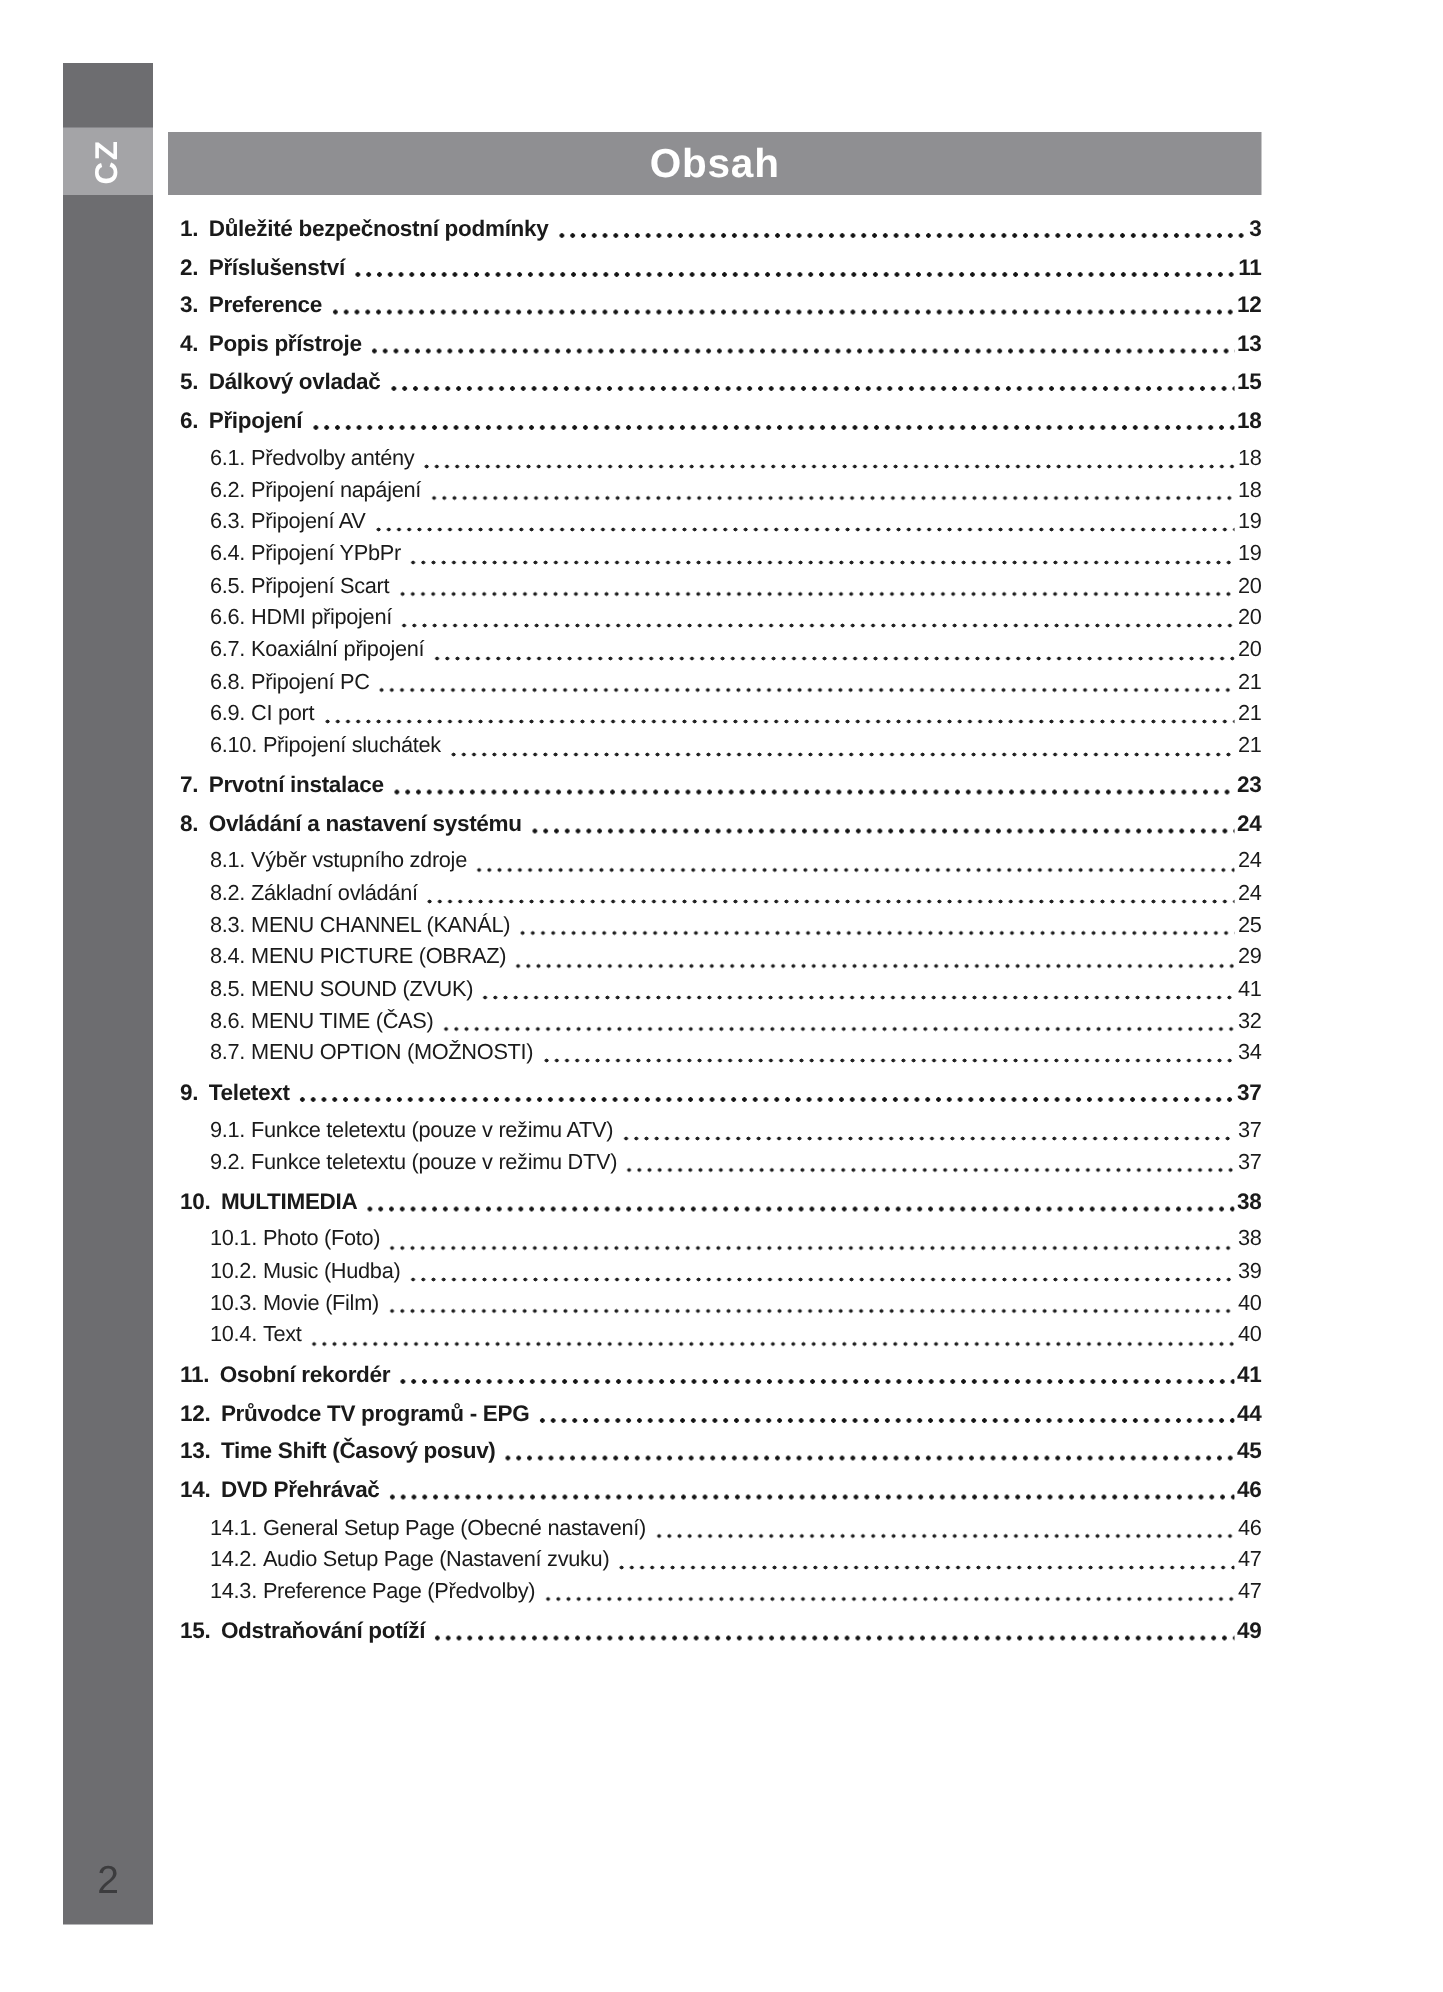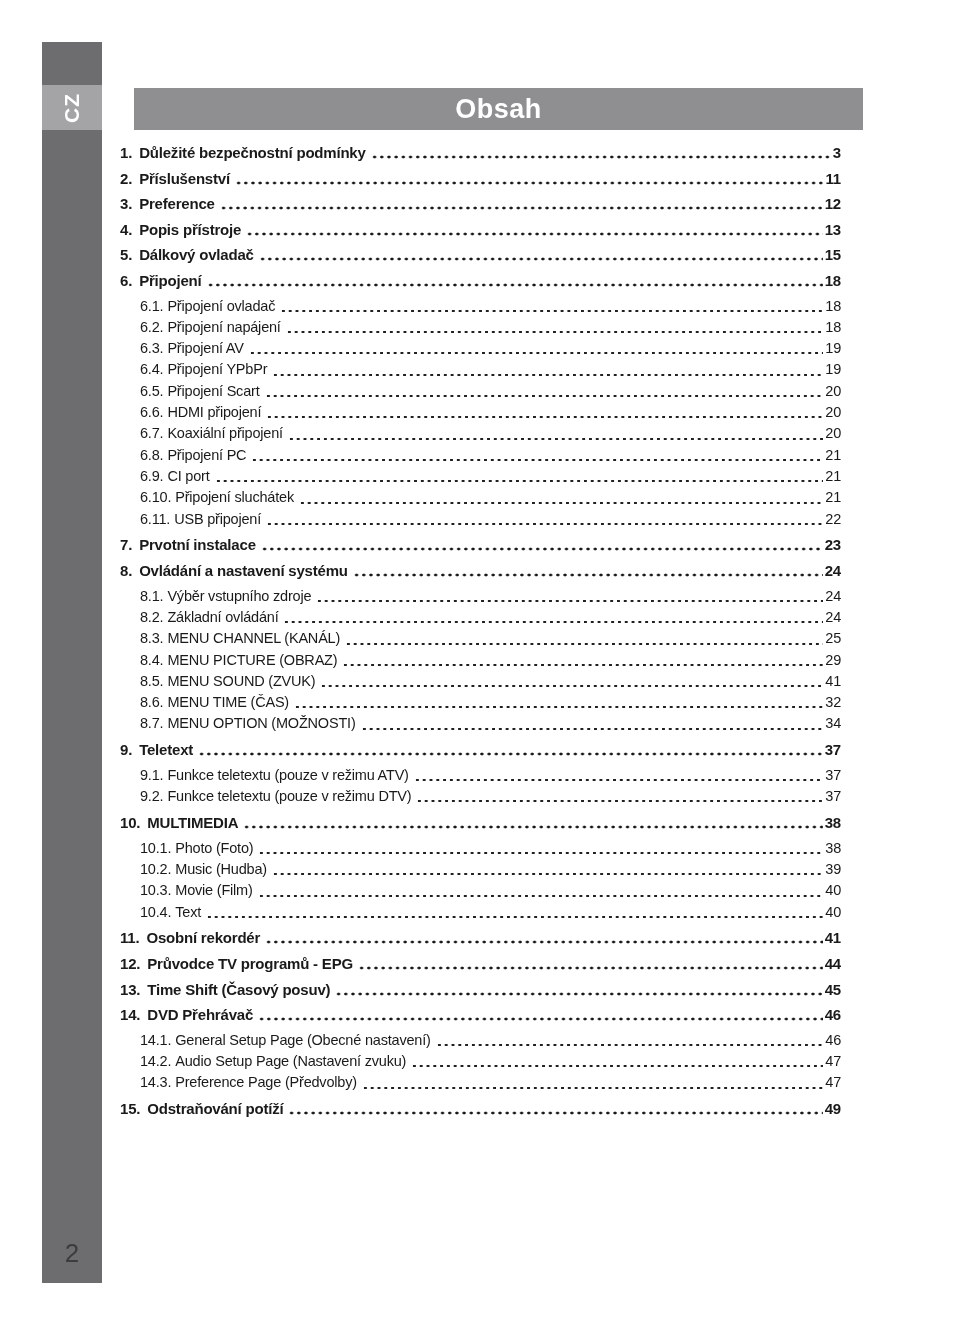--- a/index.html
+++ b/index.html
@@ -48,21 +48,21 @@
   }
   
   .content{
     position:absolute;
     left:112px;top:88px;
     width:729px;
   }
   .header-bar{
     width:100%;height:42px;
     background:var(--header-bar);
-    display:flex;align-items:center;justify-content:center;margin-left:22px;
+    display:flex;align-items:center;justify-content:center;
   }
   .header-title{
     color:#ffffff;
     font-weight:bold;
     font-size:27px;
     letter-spacing:0.5px;
   }
   .toc{
     margin-top:12px;
     width:100%;
@@ -153,21 +153,21 @@
         <span class="pg">15</span>
       </div>
       <div class="toc-row lvl1">
         <span class="num">6.</span>
         <span class="title">Připojení</span>
         <span class="dots"></span>
         <span class="pg">18</span>
       </div>
       <div class="toc-row lvl2">
         <span class="num">6.1.</span>
-        <span class="title">Připojení ovladač</span>
+        <span class="title">Předvolby antény</span>
         <span class="dots"></span>
         <span class="pg">18</span>
       </div>
       <div class="toc-row lvl2">
         <span class="num">6.2.</span>
         <span class="title">Připojení napájení</span>
         <span class="dots"></span>
         <span class="pg">18</span>
       </div>
       <div class="toc-row lvl2">
@@ -210,26 +210,20 @@
         <span class="num">6.9.</span>
         <span class="title">CI port</span>
         <span class="dots"></span>
         <span class="pg">21</span>
       </div>
       <div class="toc-row lvl2">
         <span class="num">6.10.</span>
         <span class="title">Připojení sluchátek</span>
         <span class="dots"></span>
         <span class="pg">21</span>
-      </div>
-      <div class="toc-row lvl2">
-        <span class="num">6.11.</span>
-        <span class="title">USB připojení</span>
-        <span class="dots"></span>
-        <span class="pg">22</span>
       </div>
       <div class="toc-row lvl1">
         <span class="num">7.</span>
         <span class="title">Prvotní instalace</span>
         <span class="dots"></span>
         <span class="pg">23</span>
       </div>
       <div class="toc-row lvl1">
         <span class="num">8.</span>
         <span class="title">Ovládání a nastavení systému</span>

